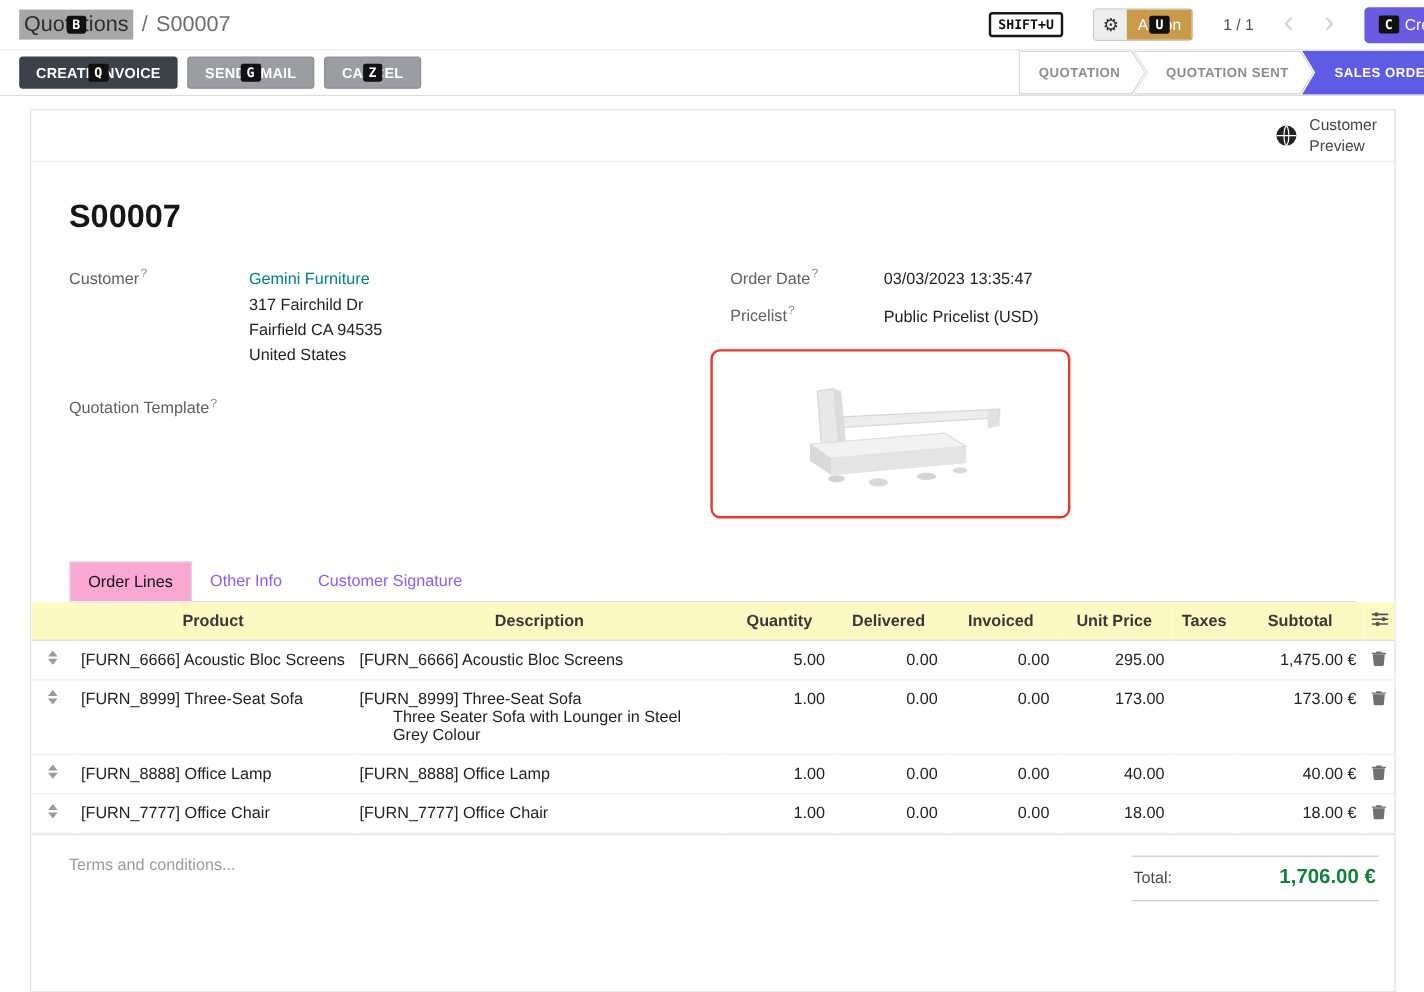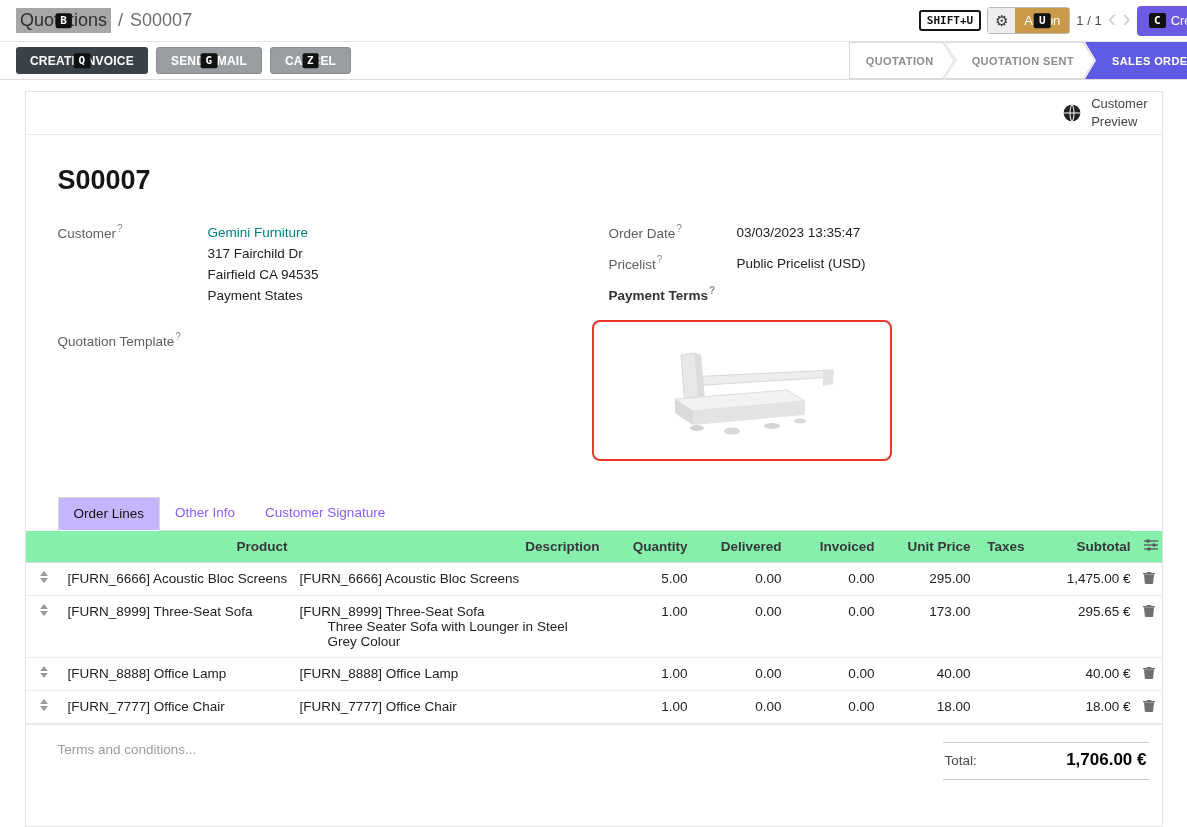--- a/index.html
+++ b/index.html
@@ -22,21 +22,21 @@
   .crumb-current { color: #6e6e6e; }
   .hint {
     background: #111; color: #fff;
     font-family: "DejaVu Sans Mono", monospace;
     font-size: 11px; font-weight: bold;
     padding: 1px 5px; border-radius: 2px; line-height: 1.25;
     display: inline-block;
   }
   .hint-center { position: absolute; left: 50%; top: 50%; transform: translate(-50%,-50%); }
 
-  .topbar-right { display: flex; align-items: center; gap: 6px; }
+  .topbar-right { display: flex; align-items: center; gap: 25px; }
   .kbd {
     background: #fff; border: 2px solid #161616; border-radius: 3px;
     font-family: "DejaVu Sans Mono", monospace; font-size: 11px; font-weight: bold;
     color: #111; padding: 2px 6px;
   }
   .action-btn { display: flex; align-items: stretch; height: 27px; border: 1px solid #bdbdbd; border-radius: 3px; cursor: pointer; }
   .action-gear { display: flex; align-items: center; justify-content: center; width: 27px; background: #ededed; font-size: 15px; color: #333; }
   .action-label-wrap { position: relative; display: flex; align-items: center; background: #c89a4a; color: #fff; font-size: 13px; padding: 0 9px; }
   .pager-value { font-size: 13px; color: #4d4d4d; }
   .pager-arrow { font-size: 26px; color: #d4d4d4; line-height: 1; margin-top: -5px; cursor: default; }
@@ -113,29 +113,29 @@
   .step-file-box {
     width: 300px; height: 141px; margin: 3px 0 0 -17px;
     border: 2px solid #e8362c; border-radius: 8px;
     display: flex; align-items: center; justify-content: center; background: #fff;
   }
 
   
   .tabs { display: flex; margin-top: 26px; border-bottom: 1px solid #d8d8d8; }
   .tab { padding: 8px 15px 9px; font-size: 13.5px; color: #8b5cf6; cursor: pointer; }
   .tab.active {
-    color: #111; background: #c4b5fd;
+    color: #111; background: #f9a8d4;
     border: 1px solid #d8d8d8; border-bottom: 1px solid #fff; margin-bottom: -1px;
   }
 
   .lines-wrap { margin: 0 -32px; }
   table.lines { width: 100%; border-collapse: collapse; table-layout: fixed; font-size: 13.5px; }
   .lines th {
-    background: #86efac; font-weight: 700; color: #383838;
-    padding: 8px 6px; text-align: right; border-bottom: 1px solid #d9d9d9;
+    background: #fef9c3; font-weight: 700; color: #383838;
+    padding: 8px 6px; text-align: center; border-bottom: 1px solid #d9d9d9;
     white-space: nowrap; overflow: hidden;
   }
   .lines td { padding: 8px 6px; border-top: 1px solid #ededed; vertical-align: top; color: #222; overflow: hidden; }
   .lines tbody tr:last-child td { border-bottom: 1px solid #ededed; }
   .num { text-align: right; }
   .blue { color: #2e6fd2; font-weight: 500; }
   .desc-line2 { display: block; margin-left: 28px; }
   .desc-line2:empty { display: none; }
   .handle-cell { padding-top: 11px; }
   .drag-handle { width: 10px; margin: 0 auto; cursor: grab; }
@@ -149,21 +149,21 @@
 
   .sheet-footer { display: flex; justify-content: space-between; padding-top: 17px; }
   .terms { color: #9b9b9b; font-size: 13.5px; cursor: text; }
   .total-block {
     width: 206px; margin-right: -19px;
     border-top: 1px solid #c9c9c9; border-bottom: 1px solid #c9c9c9;
     padding: 7px 2px 9px;
     display: flex; justify-content: space-between; align-items: baseline;
   }
   .total-label { font-size: 13.5px; color: #4a4a4a; }
-  .total-value { font-size: 17px; font-weight: 700; color: #000000; }
+  .total-value { font-size: 17px; font-weight: 700; color: #15803d; }
 </style>
 </head>
 <body>
 
 <div class="topbar">
   <div class="breadcrumb">
     <span class="crumb-parent">
       <span>Quotations</span>
       <span class="hint hint-center">B</span>
     </span>
@@ -240,21 +240,21 @@
 
         <div class="left-col">
           <div class="fg-row">
             <span class="fg-label">
               <span>Customer</span><sup>?</sup>
             </span>
             <div class="fg-value">
               <div><a class="link">Gemini Furniture</a></div>
               <div>317 Fairchild Dr</div>
               <div>Fairfield CA 94535</div>
-              <div>Payment States</div>
+              <div>United States</div>
             </div>
           </div>
           <div class="fg-row tmpl-row">
             <span class="fg-label">
               <span>Quotation Template</span><sup>?</sup>
             </span>
             <div class="fg-value"></div>
           </div>
         </div>
 
@@ -263,26 +263,20 @@
             <span class="fg-label">
               <span>Order Date</span><sup>?</sup>
             </span>
             <div class="fg-value">03/03/2023 13:35:47</div>
           </div>
           <div class="fg-row">
             <span class="fg-label">
               <span>Pricelist</span><sup>?</sup>
             </span>
             <div class="fg-value">Public Pricelist (USD)</div>
-          </div>
-          <div class="fg-row">
-            <span class="fg-label bold-label">
-              <span>Payment Terms</span><sup>?</sup>
-            </span>
-            <div class="fg-value"></div>
           </div>
           <div class="fg-row" style="margin-top:14px;">
             <div class="step-file-box">
               <svg viewBox="0 0 210 95" width="210" height="95">
                 <polygon points="52,34 196,27 196,34 52,43" fill="#ededed" stroke="#d7d7d7" stroke-width="1"></polygon>
                 <polygon points="186,28 196,27 196,41 186,43" fill="#e2e2e2"></polygon>
                 <polygon points="44,12 58,10 62,58 48,62" fill="#e8e8e8" stroke="#d7d7d7" stroke-width="1"></polygon>
                 <polygon points="58,10 64,12 68,56 62,58" fill="#dcdcdc"></polygon>
                 <polygon points="38,56 150,47 168,58 56,68" fill="#f2f2f2" stroke="#dddddd" stroke-width="1"></polygon>
                 <polygon points="56,68 168,58 168,72 56,82" fill="#e4e4e4"></polygon>
@@ -377,21 +371,21 @@
               <td>[FURN_8999] Three-Seat Sofa</td>
               <td>
                 <span>[FURN_8999] Three-Seat Sofa</span>
                 <span class="desc-line2">Three Seater Sofa with Lounger in Steel Grey Colour</span>
               </td>
               <td class="num blue">1.00</td>
               <td class="num blue">0.00</td>
               <td class="num blue">0.00</td>
               <td class="num">173.00</td>
               <td></td>
-              <td class="num">295.65 €</td>
+              <td class="num">173.00 €</td>
               <td class="trash-cell"><svg width="12" height="13" viewBox="0 0 12 13">
                     <path fill="#707070" d="M1 3.5h10l-.8 8.5a1 1 0 0 1-1 .9H2.8a1 1 0 0 1-1-.9L1 3.5zM4 1h4l.5 1H12v1.2H0V2h3.5L4 1z"></path>
                   </svg></td>
             </tr>
             <tr>
               <td class="handle-cell">
                   <div class="drag-handle">
                     <div class="tri-up"></div>
                     <div class="tri-down"></div>
                   </div>

